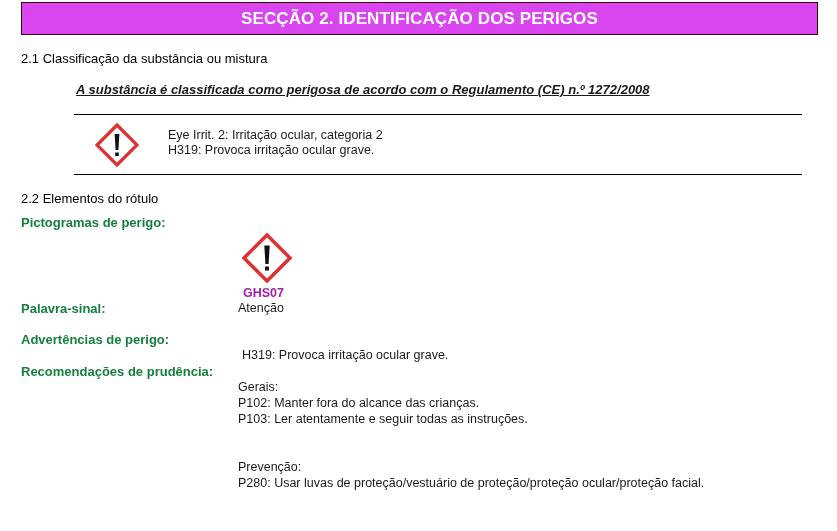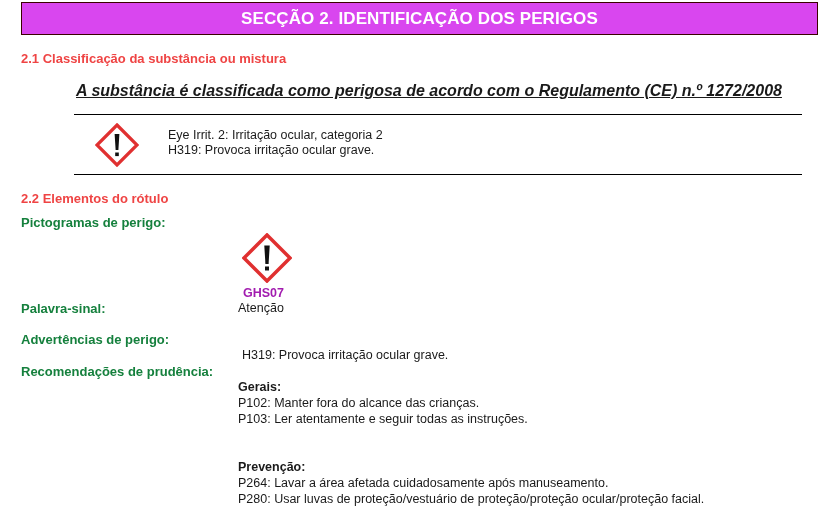--- a/index.html
+++ b/index.html
@@ -22,26 +22,26 @@
       border: 1px solid #3a0000;
       color: #ffffff;
       font-weight: bold;
       font-size: 17px;
       text-align: center;
       line-height: 31px;
       letter-spacing: 0.1px;
     }
     .sub-heading {
       font-size: 13px;
-      font-weight: bold;
-      color: #ef4444;
+      font-weight: normal;
+      color: #000000;
     }
     .classification-statement {
       left: 76px; top: 82px;
-      font-size: 16px;
+      font-size: 13px;
       font-style: italic;
       font-weight: bold;
       text-decoration: underline;
       color: #1a1a1a;
     }
     .class-table {
       left: 74px; top: 114px; width: 728px; height: 59px;
       border-top: 1.5px solid #000;
       border-bottom: 1.5px solid #000;
     }
@@ -66,21 +66,21 @@
       font-weight: bold;
       color: #a21caf;
     }
     .p-block {
       left: 238px;
       font-size: 12.5px;
       line-height: 16px;
       color: #1a1a1a;
     }
     .p-block .group-title {
-      font-weight: bold;
+      font-weight: normal;
     }
     svg { display: block; }
   </style>
 </head>
 <body>
 
 <div class="abs section-header">
   <span>SECÇÃO 2. IDENTIFICAÇÃO DOS PERIGOS</span>
 </div>
 
@@ -126,15 +126,14 @@
 <div class="abs label" style="left:21px; top:364px;">Recomendações de prudência:</div>
 
 <div class="abs p-block" style="top:379px;">
   <div class="group-title">Gerais:</div>
   <div>P102: Manter fora do alcance das crianças.</div>
   <div>P103: Ler atentamente e seguir todas as instruções.</div>
 </div>
 
 <div class="abs p-block" style="top:459px;">
   <div class="group-title">Prevenção:</div>
-  <div>P264: Lavar a área afetada cuidadosamente após manuseamento.</div>
   <div>P280: Usar luvas de proteção/vestuário de proteção/proteção ocular/proteção facial.</div>
 </div>
 
 </body></html>

